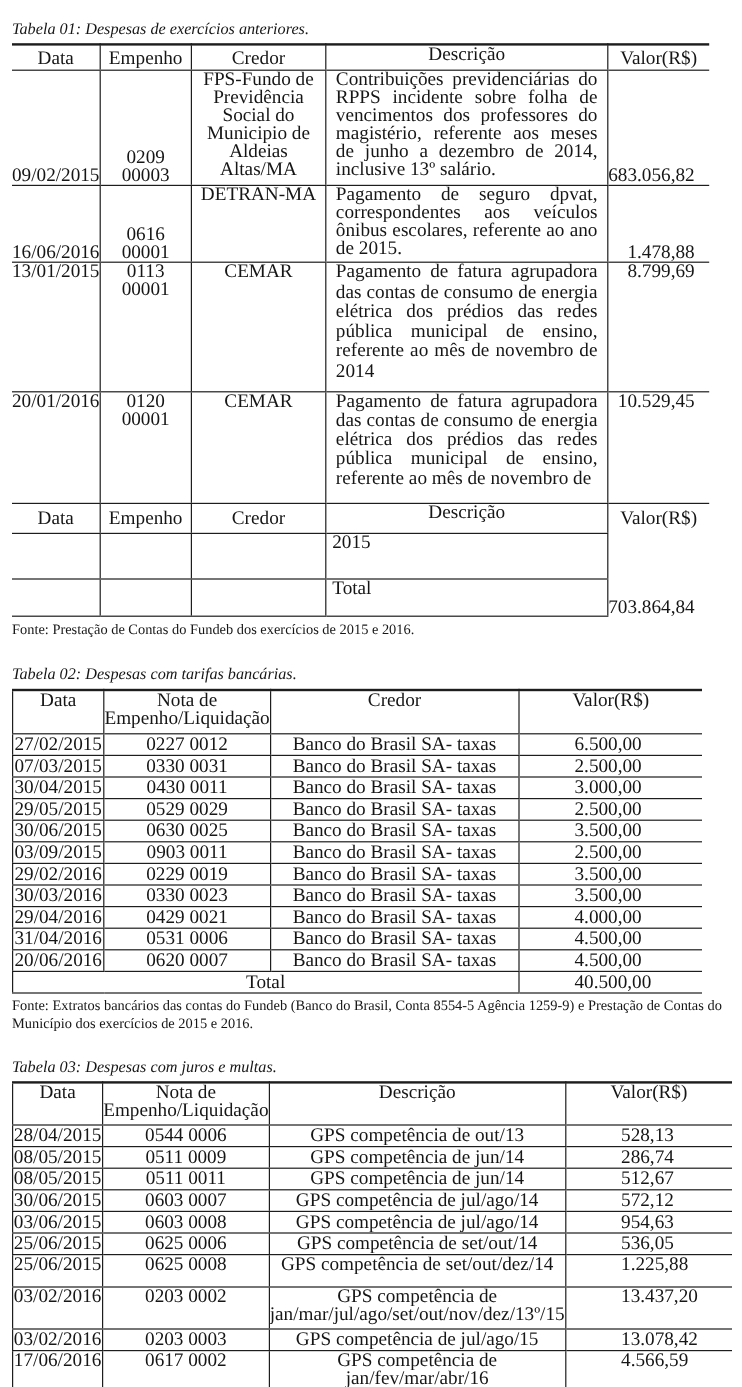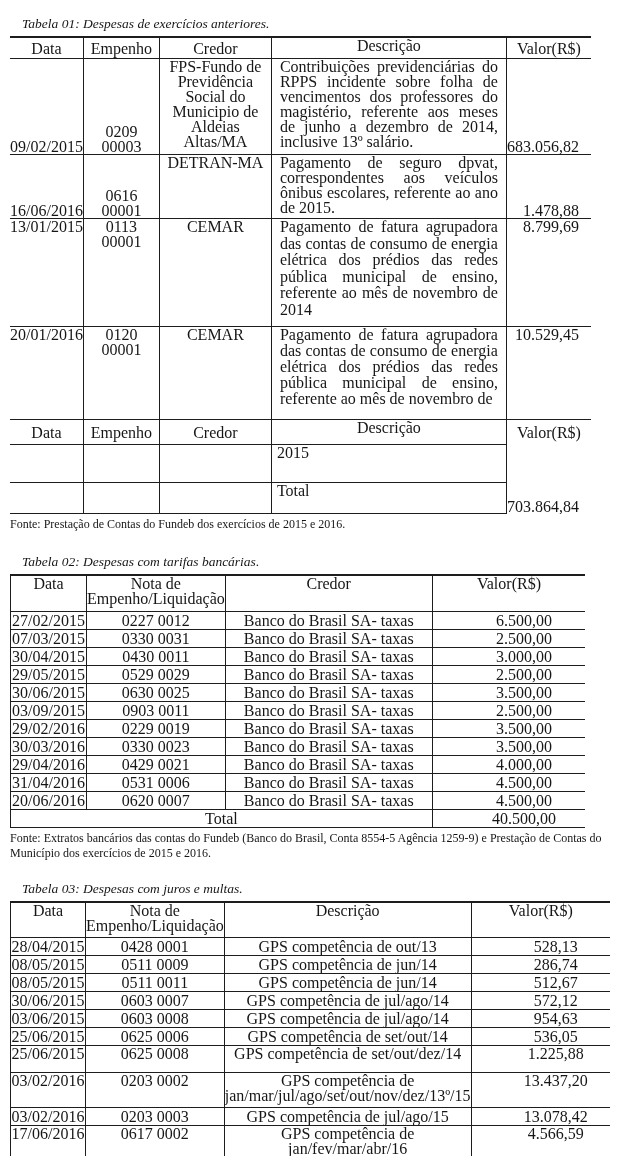--- a/index.html
+++ b/index.html
@@ -1,38 +1,38 @@
 <!DOCTYPE html>
 <html><head>
 <meta charset="utf-8">
 <style>
   html,body{margin:0;padding:0;background:#fff;}
   body{width:618px;font-family:"Liberation Serif", serif;color:#161616;}
   .page{padding:16px 0 24px 10px;}
-  .tbl-title{font-style:italic;font-size:13.5px;line-height:16px;margin:0 0 4px 12px;}
+  .tbl-title{font-style:italic;font-size:13.5px;line-height:16px;margin:0 0 4px 0;}
   table{border-collapse:collapse;table-layout:fixed;}
   .t{border-top:2px solid #1d1d1d;font-size:16px;line-height:15px;}
   .t th,.t td{padding:0;font-weight:normal;overflow:hidden;vertical-align:middle;}
   .t th{border-bottom:1.5px solid #1d1d1d;text-align:center;}
   .t td{border-bottom:1px solid #1d1d1d;text-align:center;}
   .t td + td, .t th + th{border-left:1px solid #1d1d1d;}
   .nbb{border-bottom:none !important;}
   .outerleft{border-left:1px solid #1d1d1d;}
   
   .t1 .desc{ text-align:justify;padding:0 8px;vertical-align:top;}
   .t1 .credor{vertical-align:top;}
   .t1 .valor{text-align:right;padding-right:12px;}
   .t1 .vbot{vertical-align:bottom;}
   .t1 .vtop{vertical-align:top;}
   .t1 th.desc-h{vertical-align:top;text-align:center;padding:0;}
   .t1 .sub th{border-bottom:1px solid #1d1d1d;border-top:none;}
   .t1 .leftcell{text-align:left;padding-left:5px;vertical-align:top;}
   
   .t2 th,.t3 th{vertical-align:top;}
-  .t2 .valor,.t3 .valor{text-align:center;padding-right:16px;padding-left:46px;}
+  .t2 .valor,.t3 .valor{text-align:left;padding-right:16px;padding-left:46px;}
   .t2 td{height:17px;}
   .t3 td{height:17px;margin-left:34px;}
   .total-label{text-align:center;}
   .fonte{font-size:12px;line-height:15px;margin:3px 0 0 0;width:604px;}
   .gap1{height:22px;}
   .gap2{height:20px;}
 </style>
 </head>
 <body>
 
@@ -214,21 +214,21 @@
     </colgroup>
     <tbody>
         <tr>
       <th style="height:34px">Data</th>
       <th>Nota de Empenho/Liquidação</th>
       <th>Descrição</th>
       <th>Valor(R$)</th>
     </tr>
     <tr>
       <td>28/04/2015</td>
-      <td>0428 0001</td>
+      <td>0544 0006</td>
       <td>GPS competência de out/13</td>
       <td class="valor">528,13</td>
     </tr>
     <tr>
       <td>08/05/2015</td>
       <td>0511 0009</td>
       <td>GPS competência de jun/14</td>
       <td class="valor">286,74</td>
     </tr>
     <tr>

